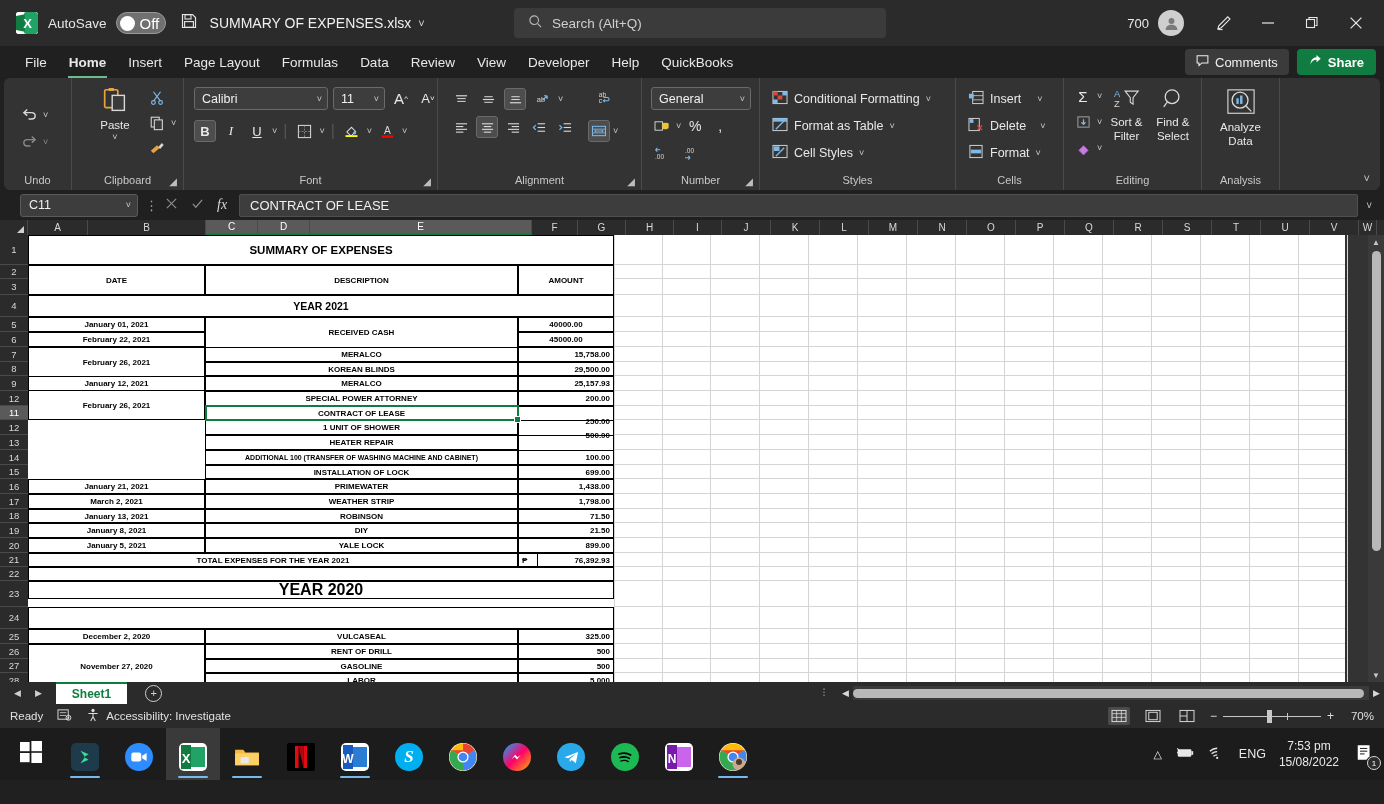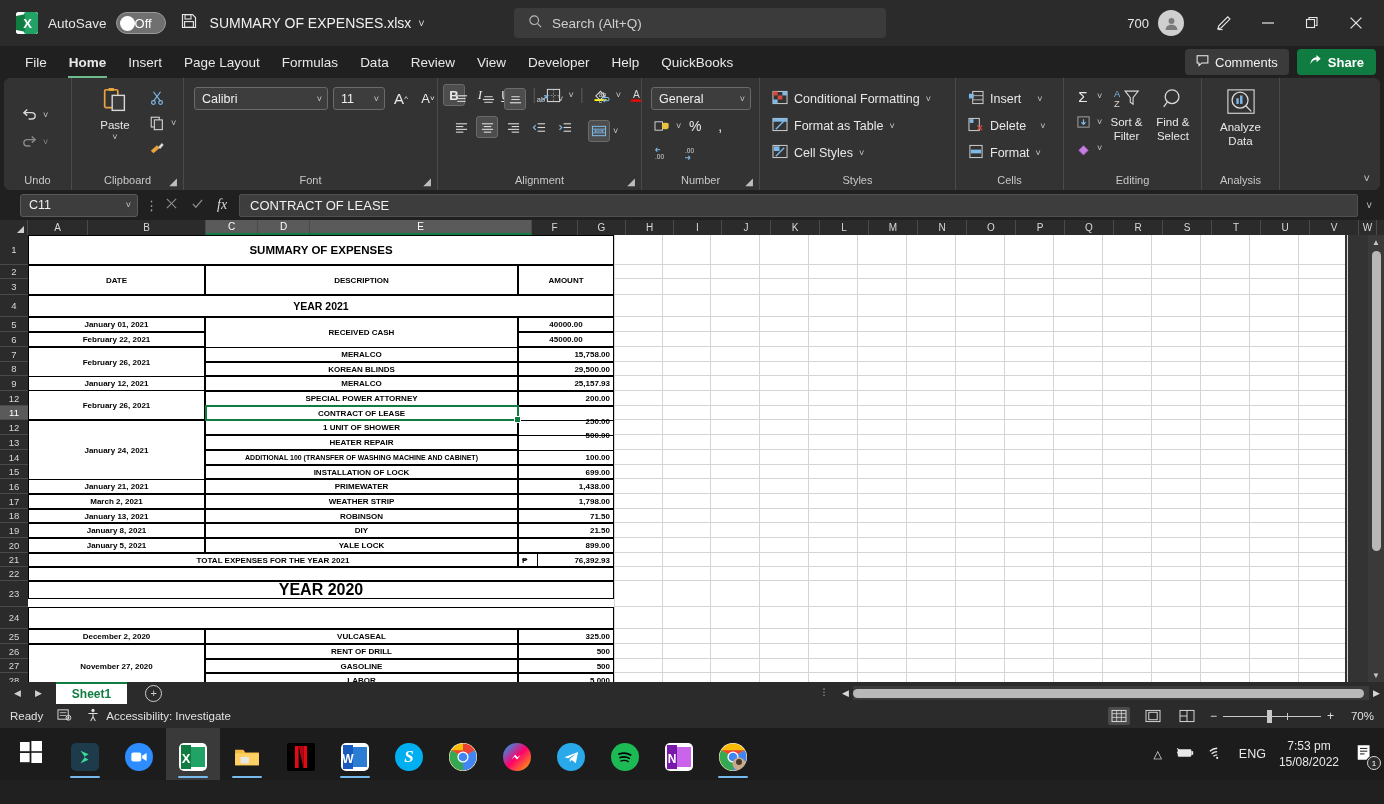--- a/index.html
+++ b/index.html
@@ -36,21 +36,21 @@
     position: relative; z-index: 3; color: #fff; font-size: 13px;
     font-weight: bold; line-height: 1; margin-left: 1px;
   }
   .autosave-label { color: #e6e6e6; font-size: 13.5px; margin-right: 9px; }
   .toggle {
     width: 50px; height: 22px; border-radius: 11px; background: #707070;
     border: 1px solid #9a9a9a; display: flex; align-items: center;
     padding: 0 3px; position: relative;
   }
   .toggle .knob { width: 15px; height: 15px; border-radius: 50%; background: #fff; }
-  .toggle .t-txt { color: #fff; font-size: 13px; }
+  .toggle .t-txt { color: #fff; font-size: 15px; margin-left: 5px; }
   .save-icon { margin: 0 12px 0 14px; color: #e6e6e6; }
   .doc-title { color: #f0f0f0; font-size: 14px; }
   .doc-caret { color: #d8d8d8; font-size: 11px; margin-left: 7px; }
   .searchbox {
     position: absolute; left: 514px; top: 8px; width: 372px; height: 30px;
     background: #3b3b3b; border-radius: 4px; display: flex; align-items: center;
     padding-left: 14px; color: #cfcfcf; font-size: 13.5px;
   }
   .searchbox .mag { margin-right: 9px; opacity: .85; }
   .tb-right { position: absolute; right: 6px; top: 0; height: 46px;
@@ -439,21 +439,21 @@
               <path d="M10.5 8l4-4.5 2 2-4 4.5z" fill="#d8d8d8"></path>
             </svg>
         </span>
       </div>
     </div>
     <div class="rgroup-label">Clipboard</div>
     <div class="dlg-launcher">◢</div>
   </div>
 
   <div class="rgroup" style="width:254px">
-    <div class="rgroup-body" style="flex-direction:row;padding-left:10px;gap:4px">
+    <div class="rgroup-body" style="flex-direction:column;padding-left:10px;gap:10px">
       <div style="display:flex;align-items:center;gap:5px;margin-top:3px">
         <div class="combo" style="width:134px">
           <span>Calibri</span>
             <span class="caret">˅</span>
         </div>
         <div class="combo" style="width:52px">
           <span>11</span>
             <span class="caret">˅</span>
         </div>
         <span class="icbtn" style="font-size:15px">A<span style="font-size:8px;vertical-align:super">^</span></span>
@@ -1045,21 +1045,20 @@
       <div class="cell c-center b-all" style="left:177px;top:156px;width:313px;height:15px">SPECIAL POWER ATTORNEY</div>
       <div class="cell c-right b-all" style="left:490px;top:156px;width:96px;height:15px">200.00</div>
 
       <div class="cell c-center b-l b-r b-b" style="left:0;top:156px;width:177px;height:29px">February 26, 2021</div>
       <div class="cell c-center b-all" style="left:177px;top:171px;width:313px;height:14px">CONTRACT OF LEASE</div>
       <div class="cell c-right b-all" style="left:490px;top:171px;width:96px;height:30px">250.00</div>
 
       <div class="cell c-center b-all" style="left:177px;top:185px;width:313px;height:15px">1 UNIT OF SHOWER</div>
       <div class="cell c-right b-l b-r b-t" style="left:490px;top:185px;width:96px;height:30px">500.00</div>
 
-      <div class="cell c-center b-l b-r b-t" style="left:0;top:185px;width:177px;height:60px">January 24, 2021</div>
       <div class="cell c-center b-all" style="left:177px;top:200px;width:313px;height:15px">HEATER REPAIR</div>
 
       <div class="cell c-center b-all" style="left:177px;top:215px;width:313px;height:15px;font-size:7px">ADDITIONAL 100 (TRANSFER OF WASHING MACHINE AND CABINET)</div>
       <div class="cell c-right b-all" style="left:490px;top:215px;width:96px;height:15px">100.00</div>
 
       <div class="cell c-center b-all" style="left:177px;top:230px;width:313px;height:14px">INSTALLATION OF LOCK</div>
       <div class="cell c-right b-all" style="left:490px;top:230px;width:96px;height:14px">699.00</div>
 
       <div class="cell c-center b-all" style="left:0;top:244px;width:177px;height:15px">January 21, 2021</div>
       <div class="cell c-center b-all" style="left:177px;top:244px;width:313px;height:15px">PRIMEWATER</div>

